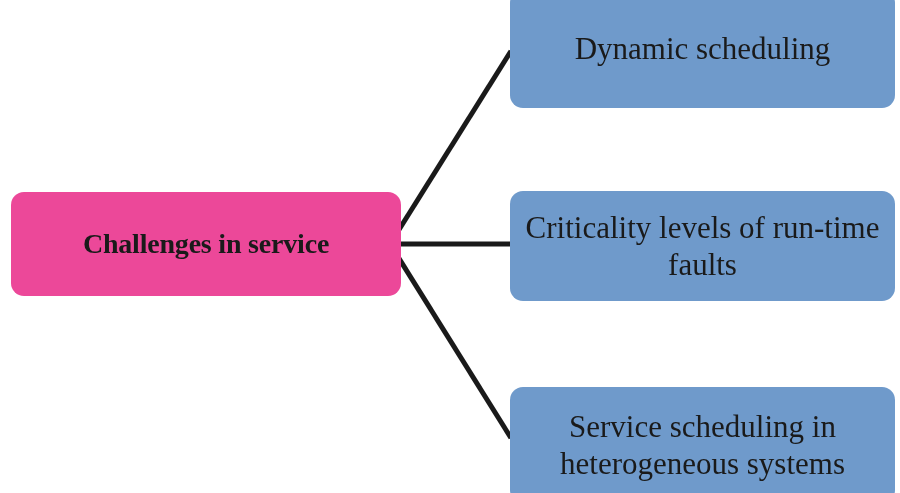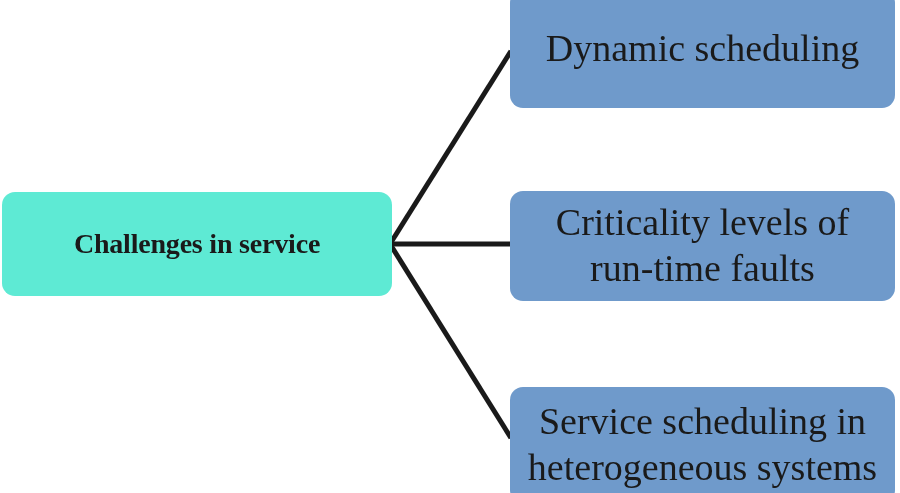--- a/index.html
+++ b/index.html
@@ -26,43 +26,43 @@
   .node {
     position: absolute;
     box-sizing: border-box;
     display: flex;
     align-items: center;
     justify-content: center;
     text-align: center;
     color: #1a1a1a;
   }
   .node-root {
-    left: 2px;
+    left: 11px;
     top: 192px;
     width: 390px;
     height: 104px;
-    background: #5eead4;
+    background: #ec4899;
     border-radius: 13px;
   }
   .node-root .node-label {
     font-weight: bold;
     font-size: 28px;
     line-height: 1.22;
     letter-spacing: -0.2px;
     padding: 0 8px;
   }
   .node-leaf {
     background: #6f9acb;
     border-radius: 13px;
     left: 510px;
     width: 385px;
   }
   .node-leaf .node-label {
     font-weight: normal;
-    font-size: 38px;
+    font-size: 31px;
     line-height: 1.20;
     padding: 0 14px;
   }
   .leaf-1 {
     top: -10px;
     height: 118px;
   }
   .leaf-2 {
     top: 191px;
     height: 110px;

